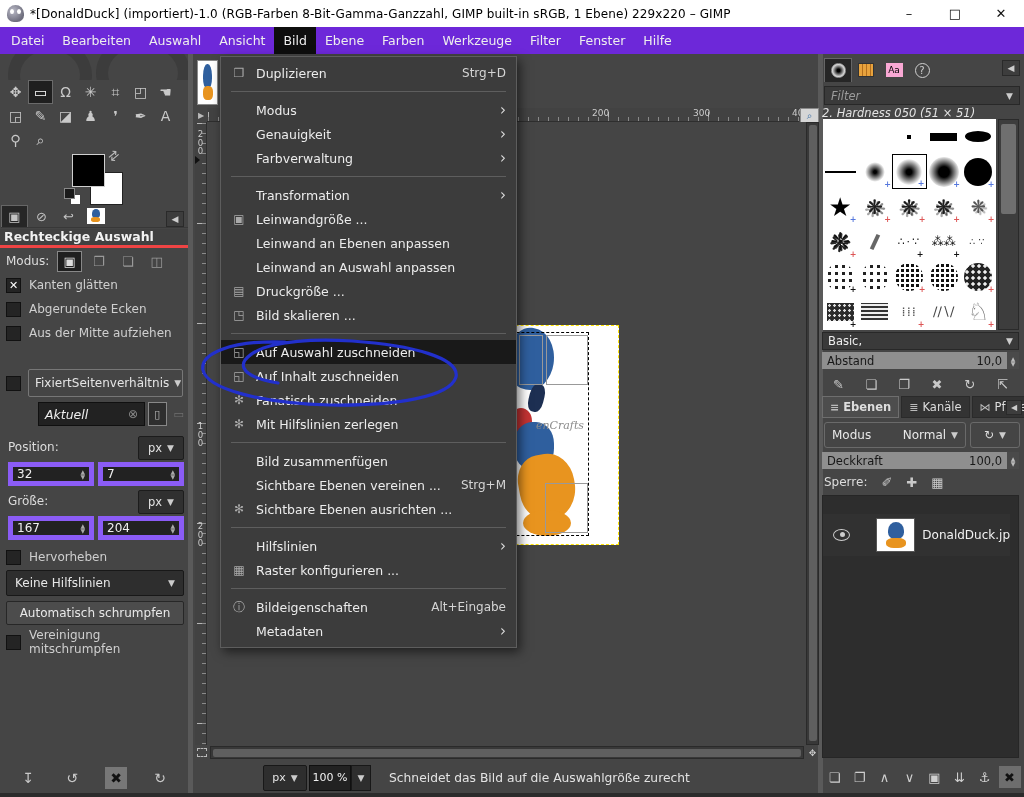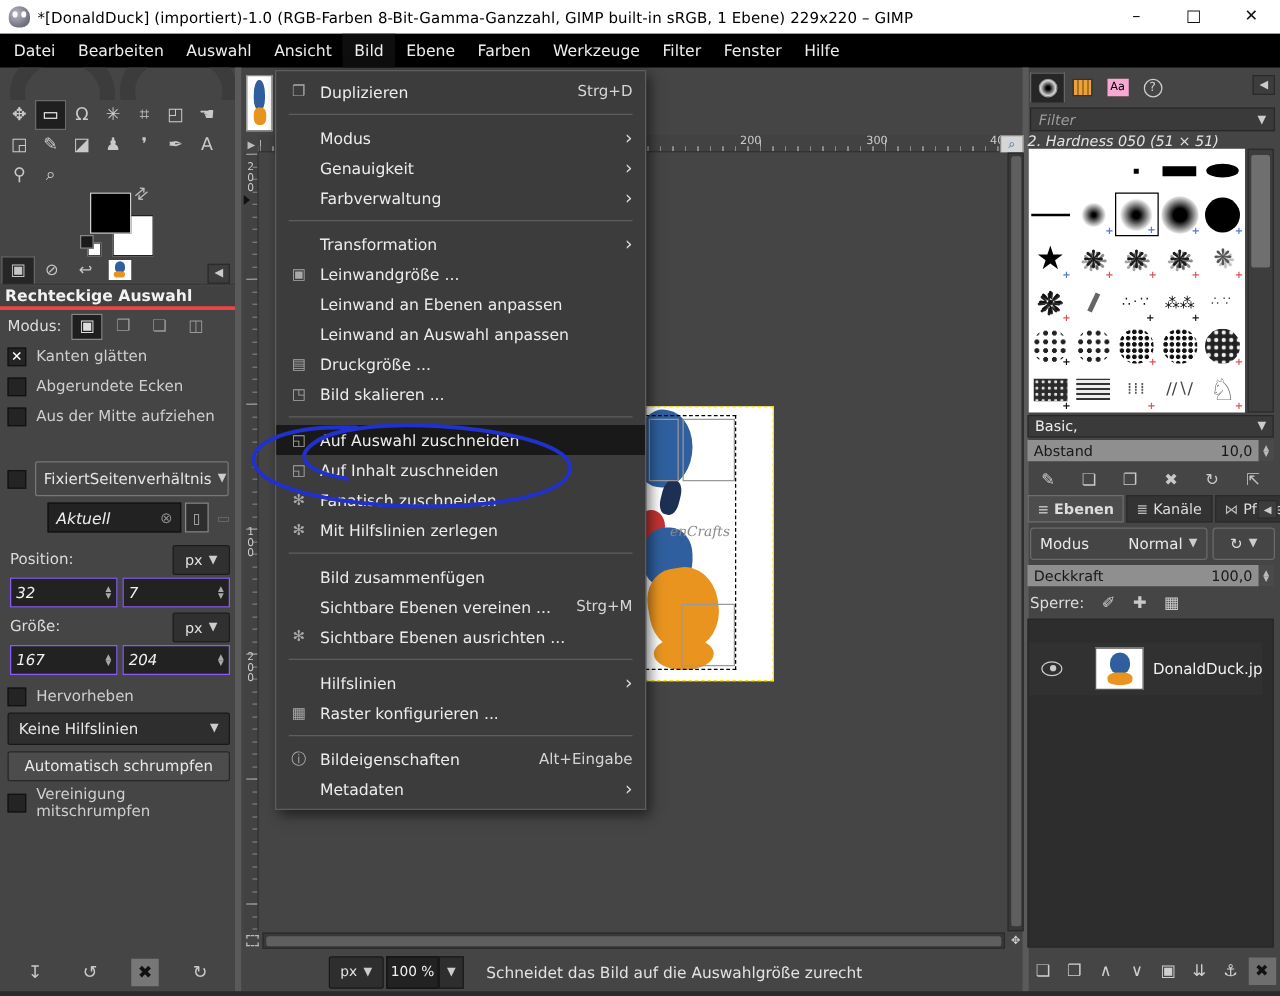--- a/index.html
+++ b/index.html
@@ -12,21 +12,21 @@
 
   
   .titlebar { position:absolute; left:0; top:0; width:1024px; height:27px; background:#ffffff; color:#000; display:flex; align-items:center; }
   .win-icon { width:17px; height:17px; margin:0 6px 0 7px; border-radius:50% 50% 40% 40%; background:radial-gradient(circle at 35% 35%, #b9b9c6, #6f6f7e 70%); position:relative; }
   .win-icon::before { content:""; position:absolute; left:3px; top:4px; width:4px; height:5px; background:#fff; border-radius:50%; box-shadow:7px 0 0 #fff; }
   .win-title { font-size:12px; letter-spacing:0.1px; }
   .win-btns { margin-left:auto; display:flex; height:100%; }
   .win-btn { width:46px; height:100%; display:flex; align-items:center; justify-content:center; font-size:13px; color:#111; }
 
   
-  .menubar { position:absolute; left:0; top:27px; width:1024px; height:27px; background:#000000; display:flex; align-items:stretch; padding-left:2px; }
+  .menubar { position:absolute; left:0; top:27px; width:1024px; height:27px; background:#6d28d9; display:flex; align-items:stretch; padding-left:2px; }
   .mb-item { padding:0 9px; display:flex; align-items:center; font-size:12.5px; color:#eee; }
   .mb-item.active { background:#0e0e0e; }
 
   
   .divider-v { position:absolute; top:54px; width:5px; height:739px; background:#5a5a5a; }
   .bottom-strip { position:absolute; left:0; top:793px; width:1024px; height:4px; background:#2b2b2b; }
 
   
   .wilber { position:absolute; left:0; top:54px; width:188px; height:26px; overflow:hidden; }
   .wilber::before { content:""; position:absolute; left:8px; top:-16px; width:60px; height:50px; border-radius:50%; border:12px solid #3c3c3c; }
@@ -66,21 +66,21 @@
   .aktuell-row { position:absolute; left:38px; top:402px; width:150px; height:24px; display:flex; }
   .aktuell-input { width:110px; height:24px; background:#222; border:1px solid #101010; display:flex; align-items:center; padding:0 6px; }
   .aktuell-text { font-style:italic; font-size:12.5px; color:#eee; }
   .clear-ico { margin-left:auto; color:#8a8a8a; font-size:12px; }
   .orient-btn { width:19px; height:24px; margin-left:3px; display:flex; align-items:center; justify-content:center; font-size:11px; color:#bbb; }
   .orient-btn.active { background:#2e2e2e; border:1px solid #888; }
   .orient-btn.off { color:#6f6f6f; }
 
   .opt-label { position:absolute; left:8px; font-size:12px; color:#dcdcdc; }
   .px-dd { position:absolute; width:46px; height:24px; background:#303030; border:1px solid #1c1c1c; border-radius:2px; display:flex; align-items:center; justify-content:center; font-size:11.5px; color:#e2e2e2; }
-  .spinbox { position:absolute; width:86px; height:24px; background:#222; border:1px solid #8b5cf6; display:flex; align-items:center; padding:0 4px;font-style:italic; }
+  .spinbox { position:absolute; width:86px; height:24px; background:#222; border:5px solid #8b5cf6; display:flex; align-items:center; padding:0 4px; }
   .spin-val { font-size:12px; color:#f0f0f0; }
   .spin-arrows { margin-left:auto; display:flex; flex-direction:column; line-height:5px; font-size:6px; color:#aaa; }
   .guides-dd { position:absolute; left:6px; top:570px; width:178px; height:26px; background:#2e2e2e; border:1px solid #181818; border-radius:2px; display:flex; align-items:center; padding:0 8px; font-size:12px; color:#e8e8e8; }
   .push-btn { position:absolute; left:6px; top:601px; width:178px; height:24px; background:#4c4c4c; border:1px solid #272727; border-radius:2px; display:flex; align-items:center; justify-content:center; font-size:12px; color:#e8e8e8; }
   .single-cb { position:absolute; left:6px; width:178px; }
   .tb-bottom { position:absolute; left:0; top:764px; width:188px; height:28px; display:flex; align-items:center; justify-content:space-around; padding:0 6px; }
   .tbb { width:22px; height:22px; display:flex; align-items:center; justify-content:center; font-size:14px; color:#c9c9c9; }
   .tbb.hl { background:#777; color:#111; }
 
   

